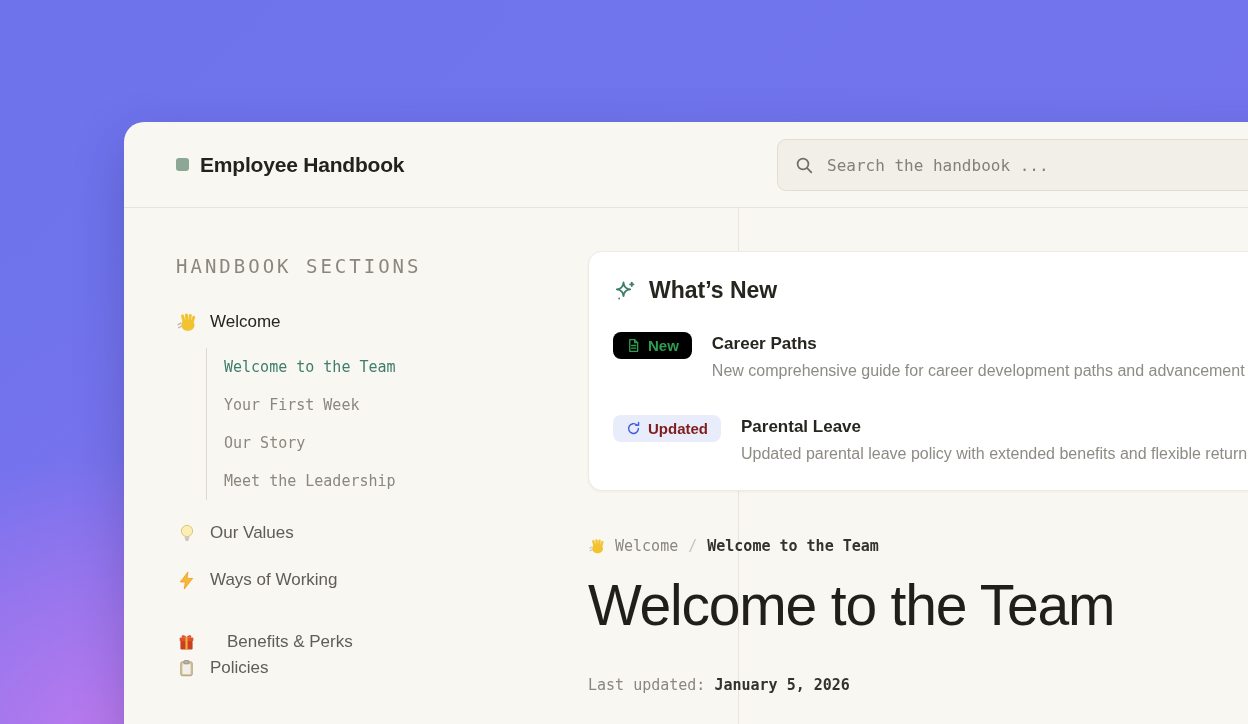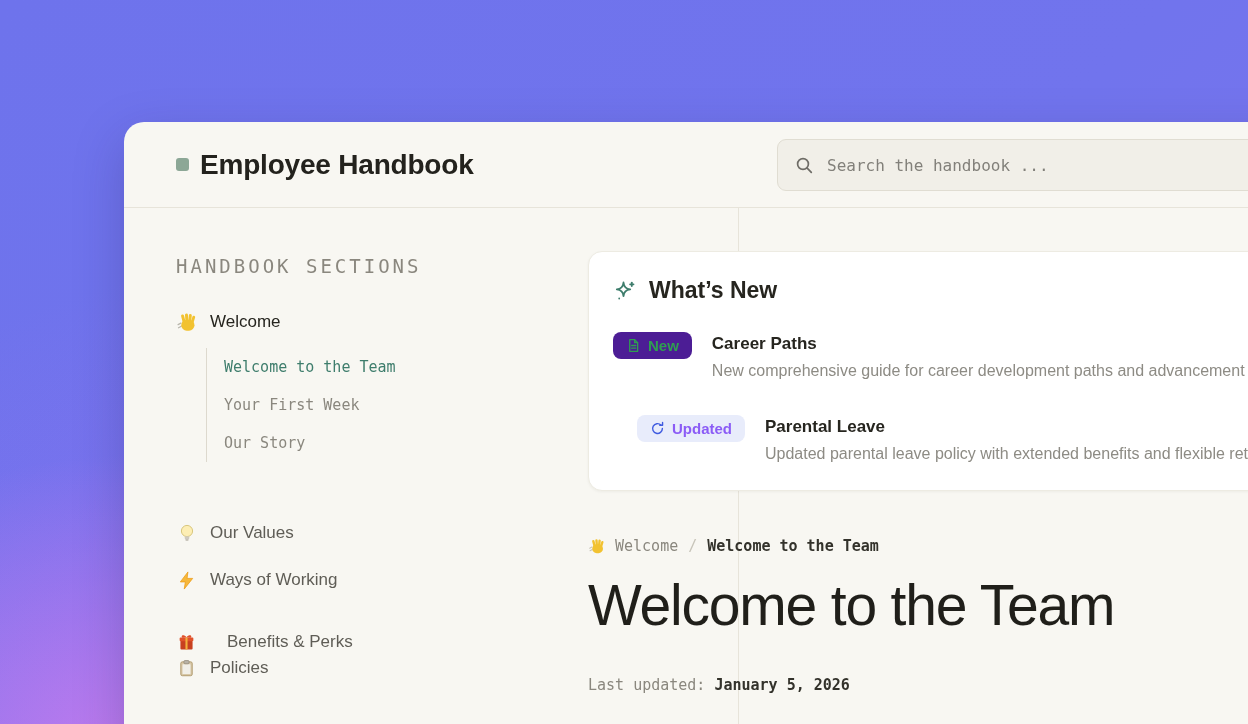--- a/index.html
+++ b/index.html
@@ -16,21 +16,21 @@
     position:absolute; left:124px; top:122px; width:1400px; height:760px;
     background:#f8f7f2; border-radius:20px 20px 0 0;
     box-shadow:0 18px 50px rgba(40,30,90,.25);
   }
   
   .hdr {
     position:relative; height:86px; border-bottom:1px solid #e7e4da;
     display:flex; align-items:center; padding-left:52px;
   }
   .logo-sq { width:13px; height:13px; border-radius:3px; background:#8ca796; margin-right:11px; }
-  .app-title { font-size:28px; font-weight:700; color:#23221d; letter-spacing:-0.2px; }
+  .app-title { font-size:21px; font-weight:700; color:#23221d; letter-spacing:-0.2px; }
   .search {
     position:absolute; left:653px; top:17px; width:560px; height:52px;
     background:#f1efe8; border:1px solid #e0ddd2; border-radius:9px;
     display:flex; align-items:center; padding:0 17px; gap:13px;
   }
   .search input {
     border:none; outline:none; background:transparent; flex:1;
     font-family:"DejaVu Sans Mono", monospace; font-size:16px; color:#5c5a54;
   }
   .search input::placeholder { color:#82807a; }
@@ -66,22 +66,22 @@
   }
   .wn-head { display:flex; align-items:center; gap:12px; }
   .wn-title { font-size:23px; font-weight:700; color:#26251f; }
   .wn-rows { margin-top:30px; }
   .wn-row { display:flex; align-items:flex-start; gap:20px; }
   .wn-row + .wn-row { margin-top:36px; }
   .badge {
     display:inline-flex; align-items:center; gap:7px; flex:0 0 auto;
     padding:5px 13px; border-radius:8px; font-size:15px; font-weight:600; margin-top:-2px;
   }
-  .badge.new { background:#4c1d95; color:#2f9e51; }
-  .badge.updated { background:#e8ecfb; color:#8b5cf6;margin-left:24px; }
+  .badge.new { background:#000000; color:#2f9e51; }
+  .badge.updated { background:#e8ecfb; color:#7f1d1d; }
   .wn-item-title { font-size:17px; font-weight:600; color:#26251f; line-height:20px; }
   .wn-item-desc { margin-top:7px; font-size:16px; color:#8d8b84; line-height:20px; white-space:nowrap; }
   .crumbs {
     margin-top:45px; display:flex; align-items:center; gap:10px;
     font-family:"DejaVu Sans Mono", monospace; font-size:15px; height:20px;
   }
   .crumb-section { color:#8a877e; cursor:pointer; }
   .crumb-sep { color:#c7c4b9; }
   .crumb-current { color:#33322b; font-weight:700; }
   .page-title {
@@ -134,20 +134,21 @@
             </g>
           </svg>
         </span>
         <span>Welcome</span>
       </div>
 
       <ul class="sub-list">
         <li class="active">Welcome to the Team</li>
         <li>Your First Week</li>
         <li>Our Story</li>
+        <li>Meet the Leadership</li>
       </ul>
 
       <div class="nav-item" style="top:313px;">
         <span class="emo">
           <svg width="20" height="20" viewBox="0 0 20 20">
             <circle cx="10" cy="8" r="5.6" fill="#fdeeb4" stroke="#d9c77e" stroke-width="1"></circle>
             <rect x="7.8" y="13.2" width="4.4" height="3.2" rx="1" fill="#cfcabf"></rect>
             <rect x="8.4" y="16.2" width="3.2" height="1.6" rx="0.8" fill="#bdb8ad"></rect>
           </svg>
         </span>

